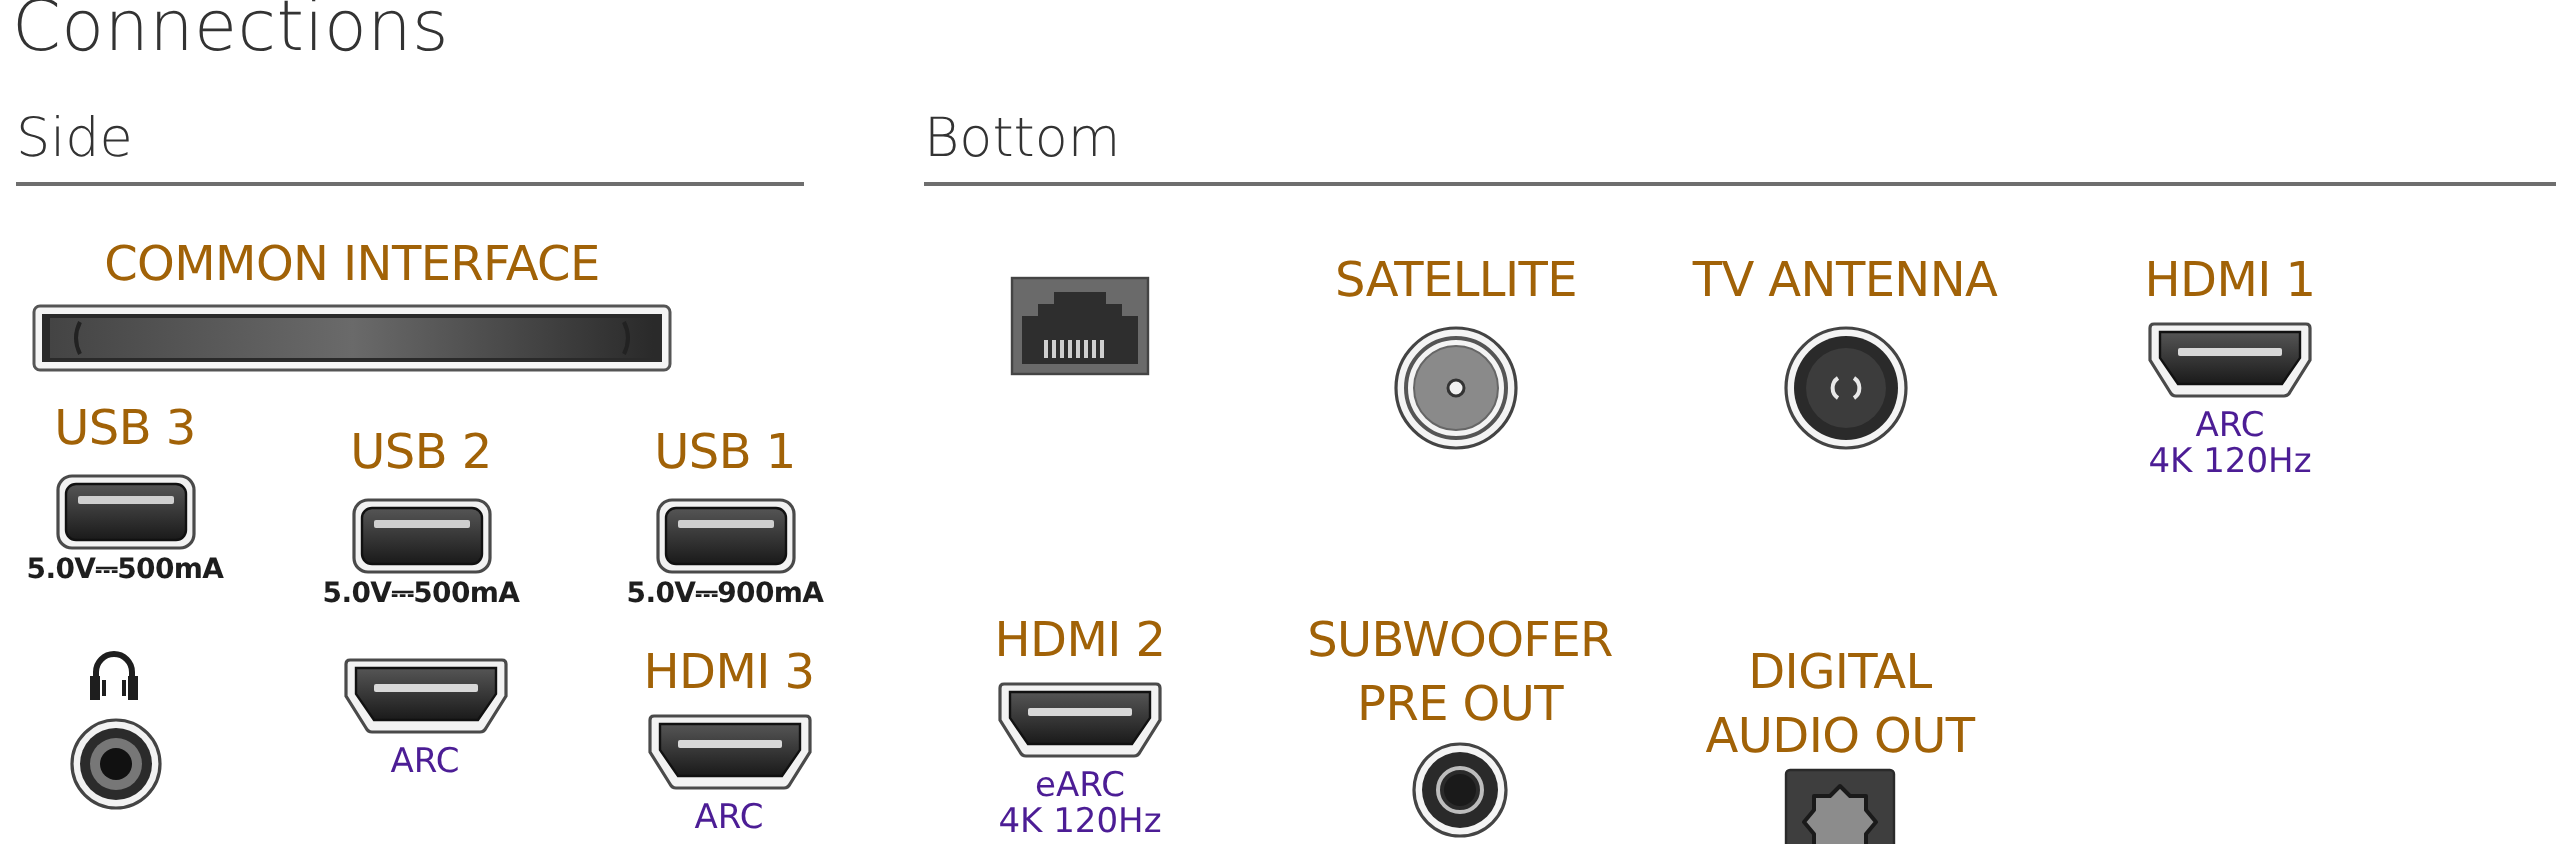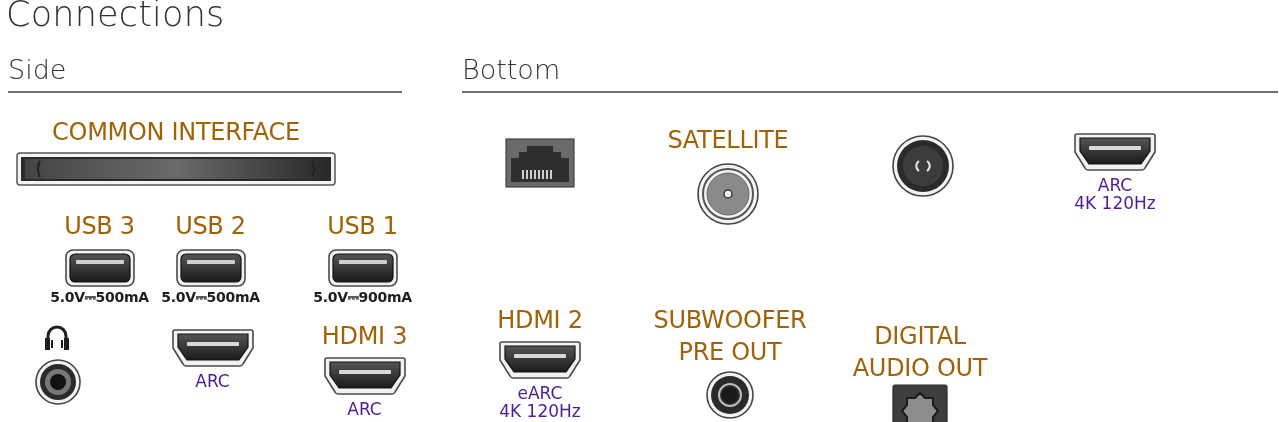--- a/index.html
+++ b/index.html
@@ -49,21 +49,21 @@
 <div class="abs" style="left:16px;top:152px;">
   <svg width="320" height="34" viewBox="0 0 320 34">
     <rect x="1" y="1" width="318" height="32" rx="3" fill="#f4f4f4" stroke="#555" stroke-width="1.5"></rect>
     <rect x="5" y="5" width="310" height="24" fill="#2a2a2a"></rect>
     <rect x="9" y="7" width="302" height="20" fill="url(#gSlot)"></rect>
     <path d="M24 9 Q20 17 24 25" stroke="#222" stroke-width="2" fill="none"></path>
     <path d="M296 9 Q300 17 296 25" stroke="#222" stroke-width="2" fill="none"></path>
   </svg>
 </div>
 
-<div class="abs" style="left:0px;top:212px;width:125px;padding-left:37px;">
+<div class="abs" style="left:0px;top:200px;width:125px;">
   <div class="lbl">USB 3</div>
   <div style="margin:8px auto 0;width:72px">
       <svg width="72" height="40">
         <use href="#usb"></use>
       </svg>
     </div>
   <div class="volt" style="margin-top:1px">5.0V⎓500mA</div>
 </div>
 <div class="abs" style="left:148px;top:212px;width:125px;">
   <div class="lbl">USB 2</div>
@@ -148,32 +148,34 @@
     <svg width="64" height="64" viewBox="0 0 64 64">
       <circle cx="32" cy="32" r="30" fill="#f4f4f4" stroke="#444" stroke-width="1.6"></circle>
       <circle cx="32" cy="32" r="25" fill="none" stroke="#555" stroke-width="2"></circle>
       <circle cx="32" cy="32" r="21" fill="#8a8a8a" stroke="#666" stroke-width="1"></circle>
       <circle cx="32" cy="32" r="4" fill="#f0f0f0" stroke="#333" stroke-width="1.5"></circle>
     </svg>
   </div>
 </div>
 
 <div class="abs" style="left:840px;top:126px;width:165px;">
+  <div class="lbl">TV ANTENNA</div>
   <div style="margin:8px auto 0;width:64px">
     <svg width="64" height="64" viewBox="0 0 64 64">
       <circle cx="32" cy="32" r="30" fill="#f4f4f4" stroke="#444" stroke-width="1.6"></circle>
       <circle cx="32" cy="32" r="26" fill="#2a2a2a"></circle>
       <circle cx="32" cy="32" r="20" fill="#3c3c3c"></circle>
       <path d="M28 27 A6 6 0 0 0 28 37" stroke="#e8e8e8" stroke-width="2" fill="none"></path>
       <path d="M36 27 A6 6 0 0 1 36 37" stroke="#e8e8e8" stroke-width="2" fill="none"></path>
     </svg>
   </div>
 </div>
 
 <div class="abs" style="left:1060px;top:126px;width:110px;">
+  <div class="lbl">HDMI 1</div>
   <div style="margin:6px auto 0;width:88px">
       <svg width="88" height="44">
         <use href="#hdmi"></use>
       </svg>
     </div>
   <div class="sub">ARC</div>
   <div class="sub">4K 120Hz</div>
 </div>
 
 <div class="abs" style="left:485px;top:306px;width:110px;">

